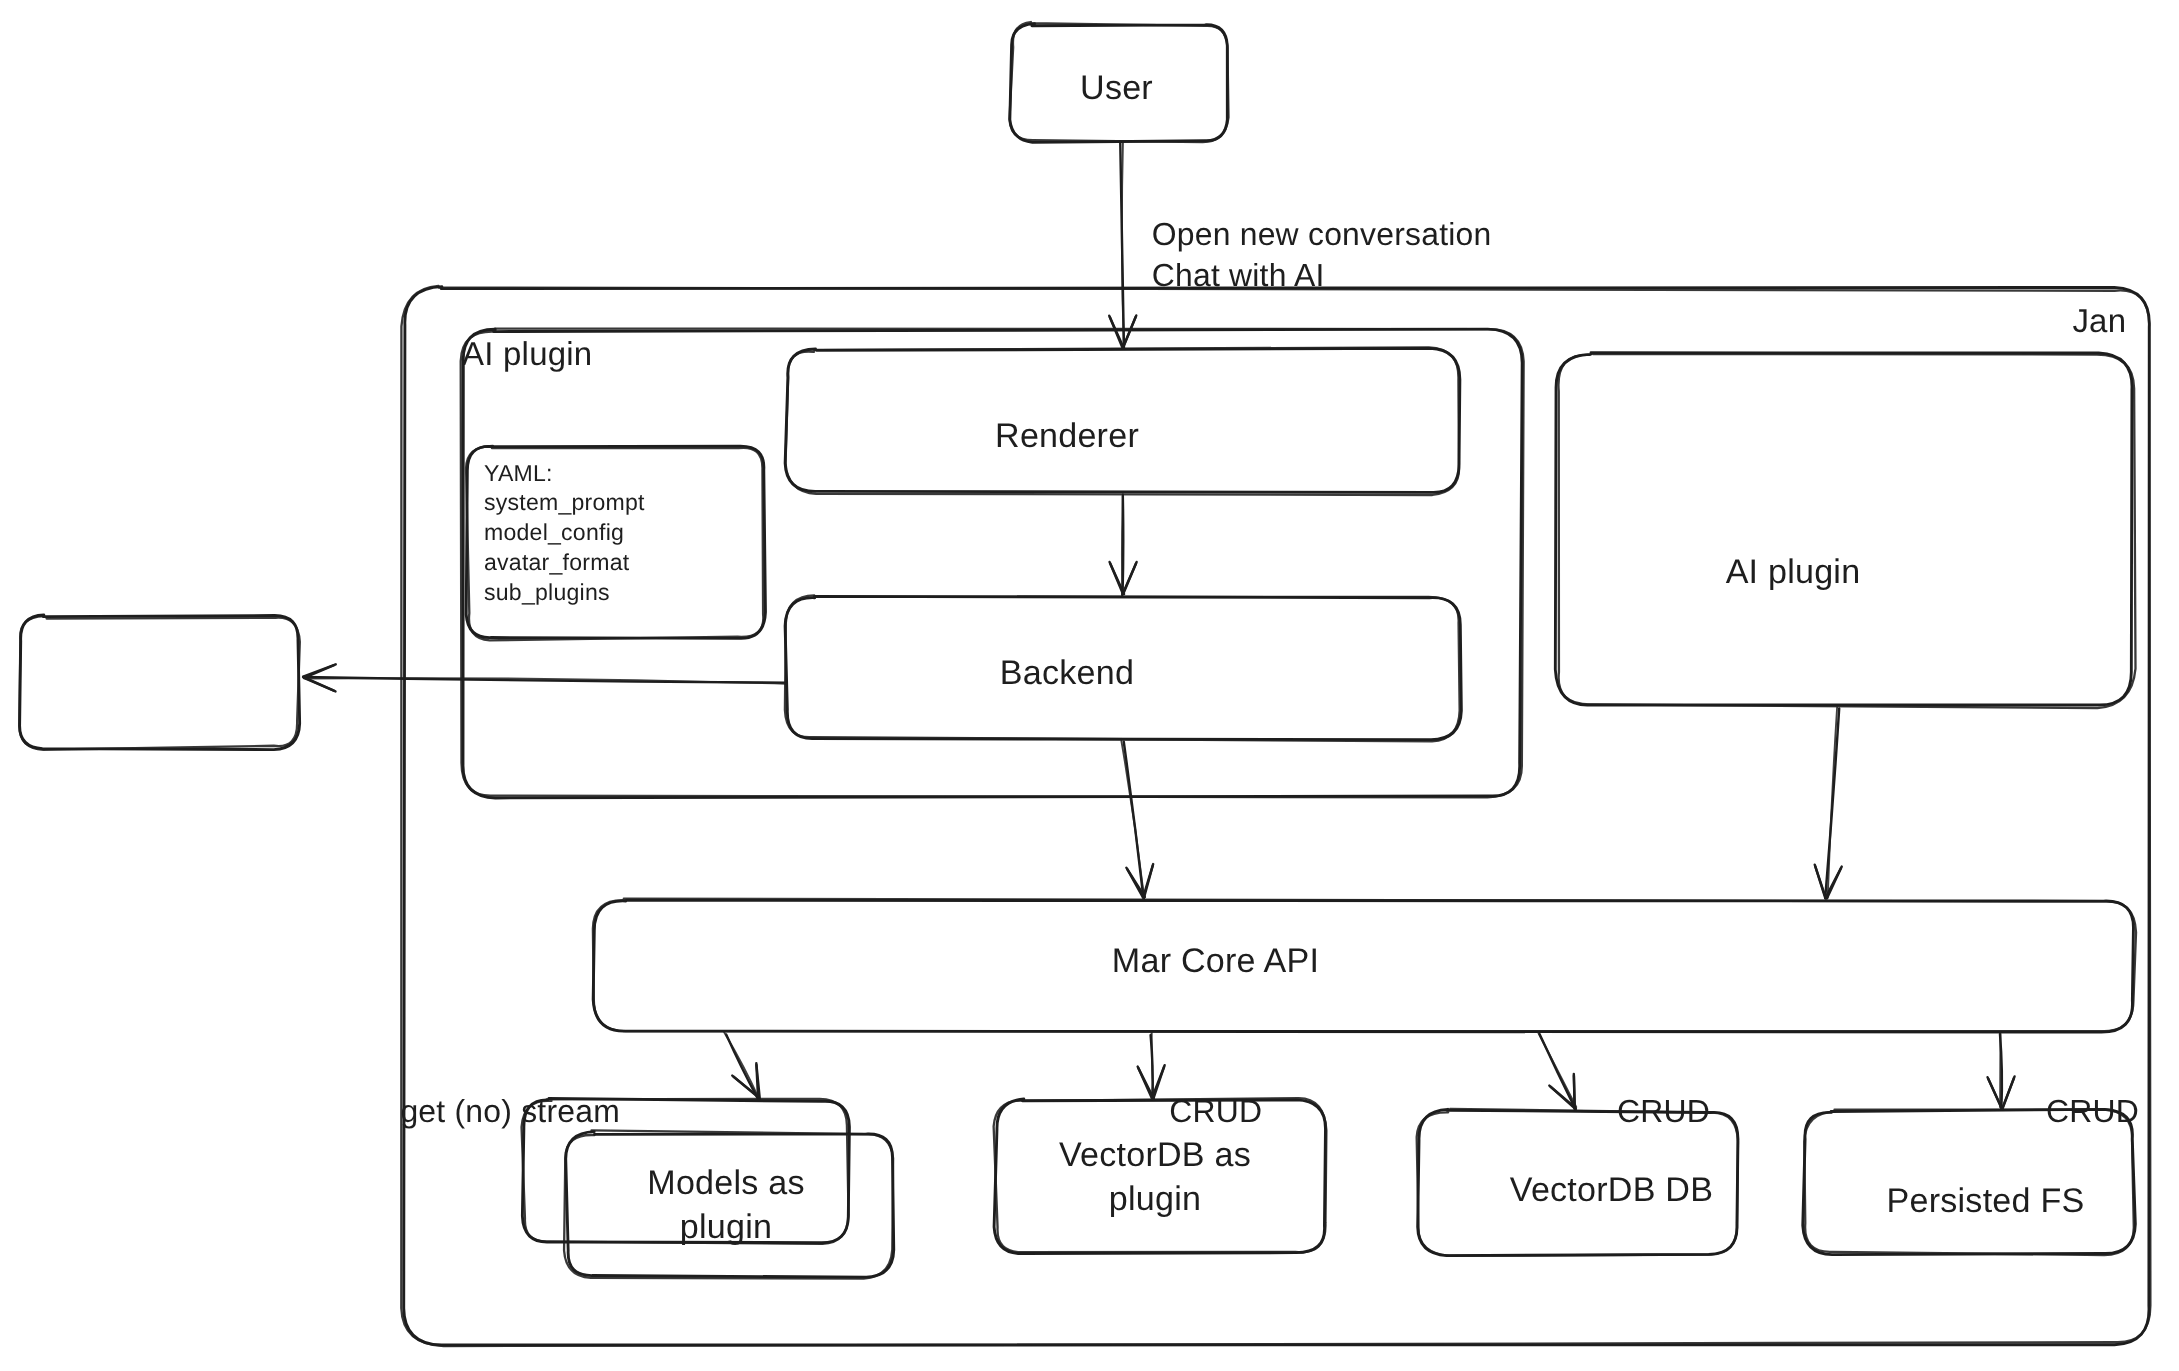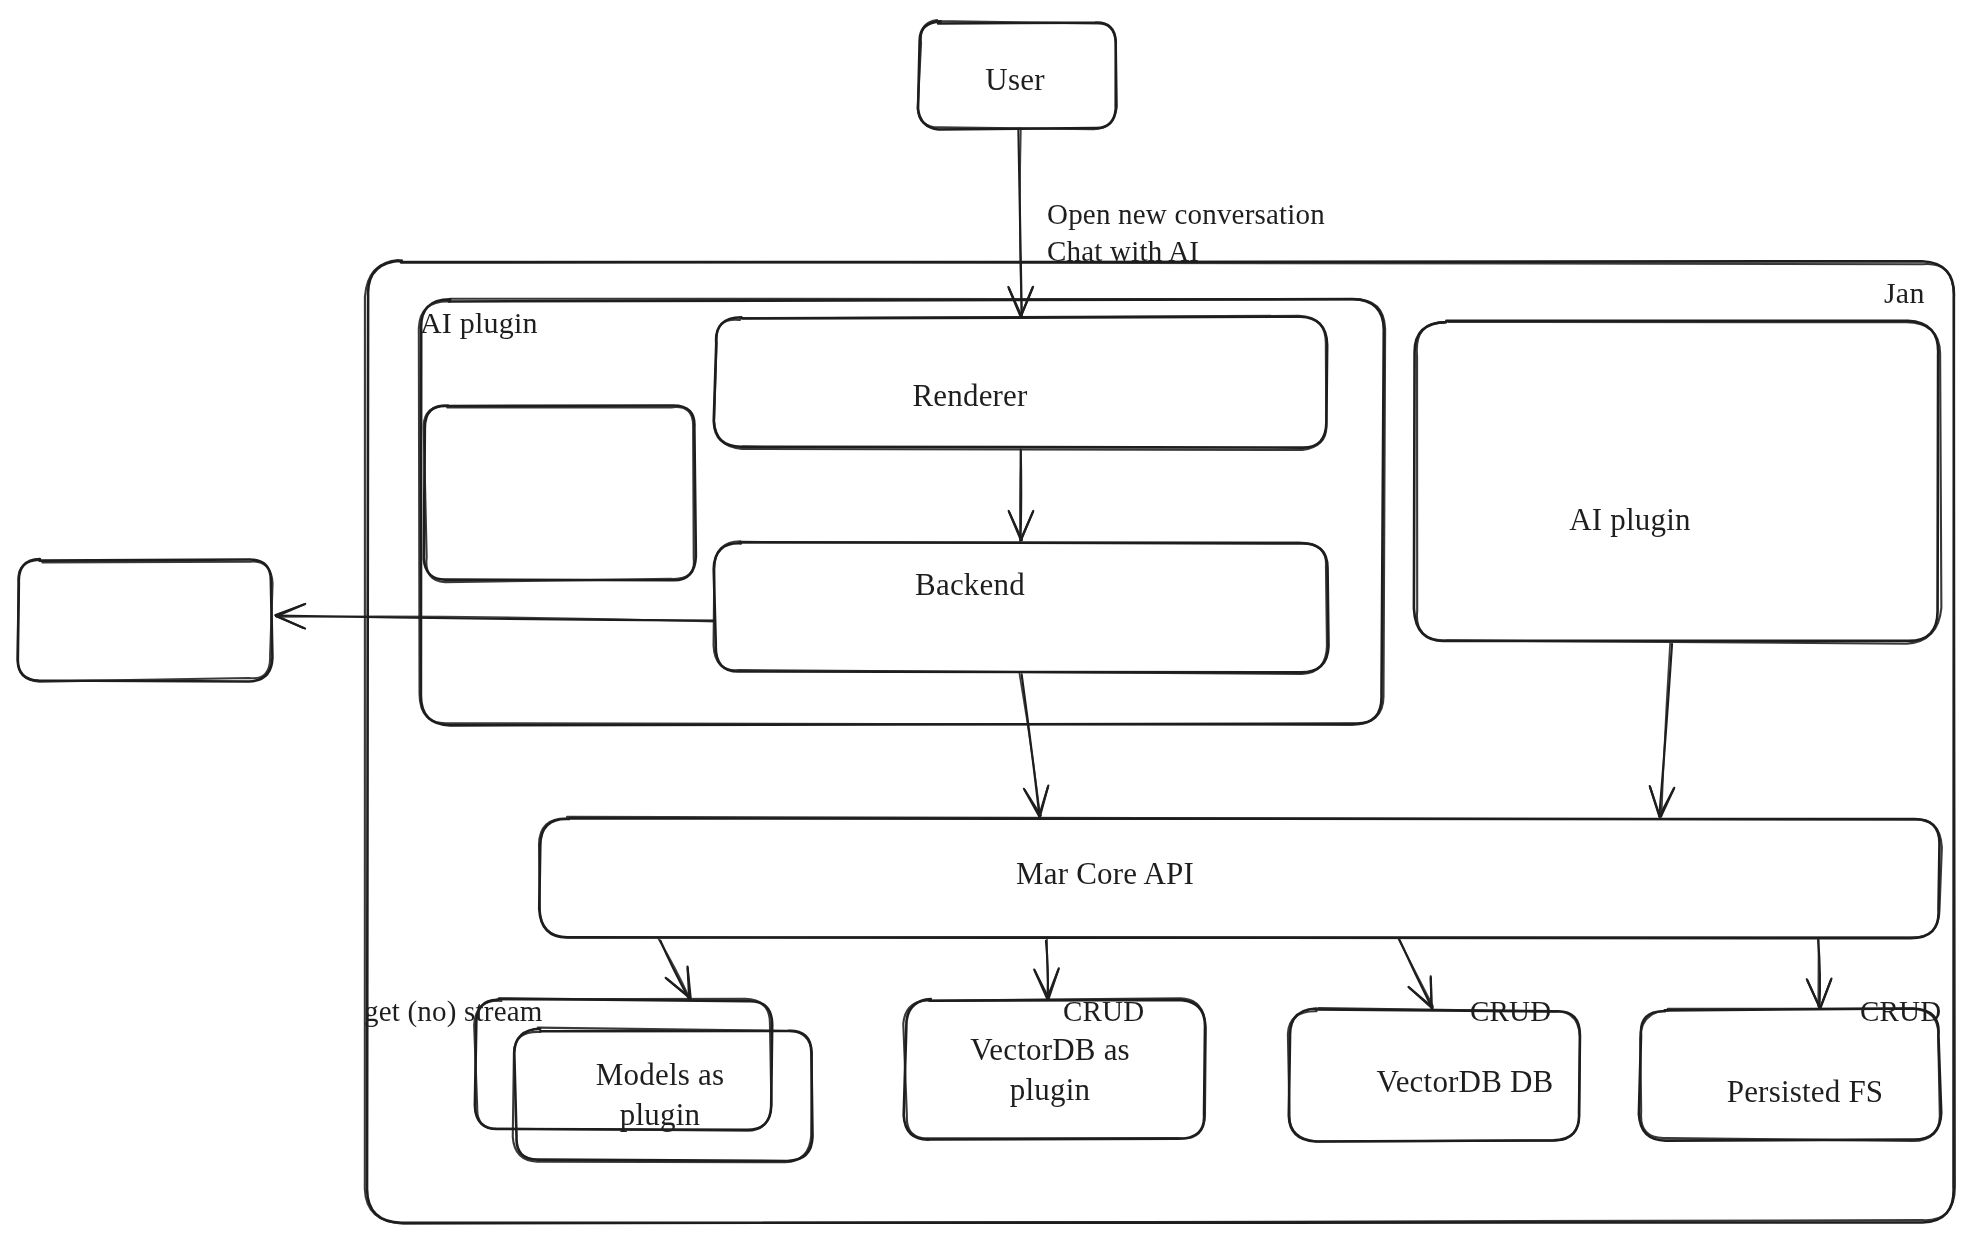--- a/index.html
+++ b/index.html
@@ -4,21 +4,21 @@
 <style>
   html,body{margin:0;padding:0;background:#ffffff;}
   body{width:1981px;height:1246px;overflow:hidden;font-family:"DejaVu Sans",sans-serif;}
   #stage{position:relative;width:1981px;height:1246px;background:#ffffff;}
   svg#canvas{position:absolute;left:0;top:0;width:1981px;height:1246px;}
   .sk{fill:none;stroke:#1e1e1e;stroke-linecap:round;stroke-linejoin:round;}
   .sk-box{stroke-width:2.6;}
   .sk-box2{stroke-width:2.1;opacity:.88;}
   .sk-edge{stroke-width:2.2;}
   .sk-edge2{stroke-width:1.7;opacity:.85;}
-  .lbl{position:absolute;color:#1e1e1e;font-family:Liberation Serif, serif;
+  .lbl{position:absolute;color:#1e1e1e;font-family:Liberation Sans, sans-serif;
        white-space:pre;line-height:1.28;letter-spacing:.2px;}
   .ctr{text-align:center;}
   .n-title{font-size:31px;}
   .n-grp{font-size:30px;}
   .n-edge{font-size:29px;margin-top:38px;}
   .n-yaml{font-size:21px;}
 </style>
 </head>
 <body>
 
@@ -111,37 +111,44 @@
       </g>
   </svg>
 
   <div class="lbl n-grp" style="left:1884px;top:274px;">Jan</div>
   <div class="lbl n-grp" style="left:420px;top:304px;">AI plugin</div>
 
   <div class="lbl n-title ctr" style="left:915px;top:60px;width:200px;">User</div>
 
   <div class="lbl n-title ctr" style="left:820px;top:376px;width:300px;">Renderer</div>
 
-  <div class="lbl n-title ctr" style="left:820px;top:565px;width:300px;">Backend</div>
+  <div class="lbl n-title ctr" style="left:820px;top:592px;width:300px;">Backend</div>
 
   <div class="lbl n-title ctr" style="left:1480px;top:500px;width:300px;">AI plugin</div>
 
 
   <div class="lbl n-title ctr" style="left:960px;top:854px;width:290px;">Mar Core API</div>
 
   <div class="lbl n-title ctr" style="left:525px;top:1055px;width:270px;text-align:center;">Models as
 plugin</div>
 
   <div class="lbl n-title ctr" style="left:900px;top:1030px;width:300px;">VectorDB as
 plugin</div>
 
   <div class="lbl n-title ctr" style="left:1320px;top:1062px;width:290px;">VectorDB DB</div>
 
   <div class="lbl n-title ctr" style="left:1660px;top:1062px;width:290px;margin-top:10px;">Persisted FS</div>
 
+  <div style="position:absolute;left:440px;top:418px;">
+    <div class="lbl n-yaml" style="position:static;">YAML:</div>
+    <div class="lbl n-yaml" style="position:static;">system_prompt</div>
+    <div class="lbl n-yaml" style="position:static;">model_config</div>
+    <div class="lbl n-yaml" style="position:static;">avatar_format</div>
+    <div class="lbl n-yaml" style="position:static;">sub_plugins</div>
+  </div>
 
   <div class="lbl n-edge" style="left:1047px;top:158px;">Open new conversation
 Chat with AI</div>
   <div class="lbl n-edge" style="left:364px;top:955px;">get (no) stream</div>
   <div class="lbl n-edge" style="left:1063px;top:955px;">CRUD</div>
   <div class="lbl n-edge" style="left:1470px;top:955px;">CRUD</div>
   <div class="lbl n-edge" style="left:1860px;top:955px;">CRUD</div>
 
 </div>
 

